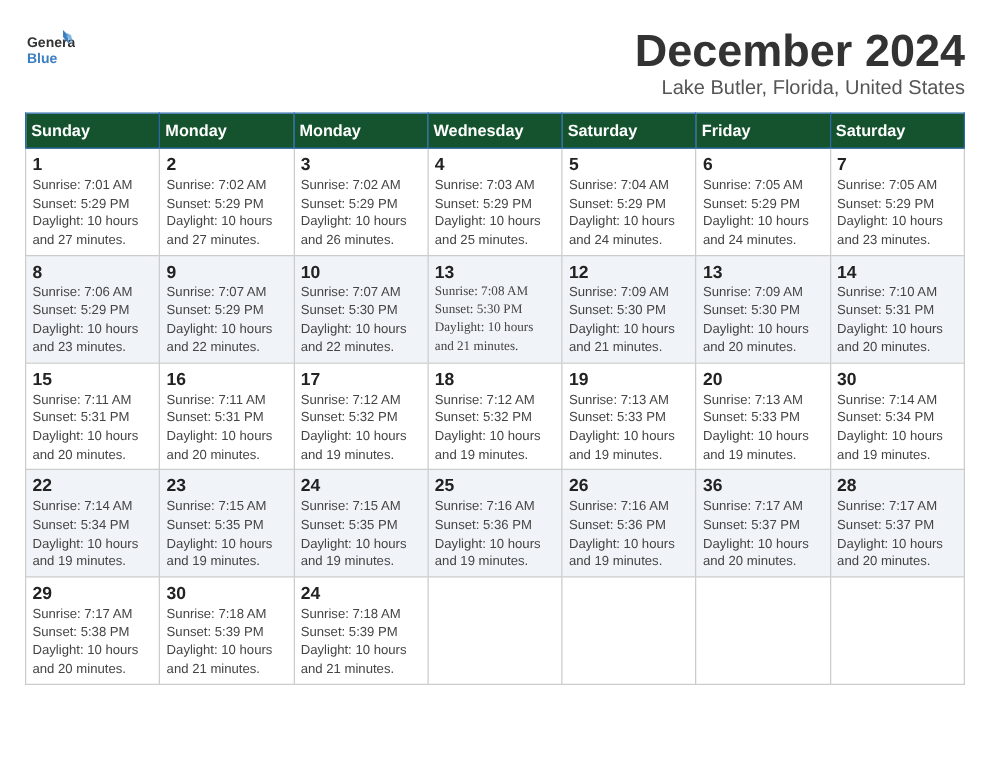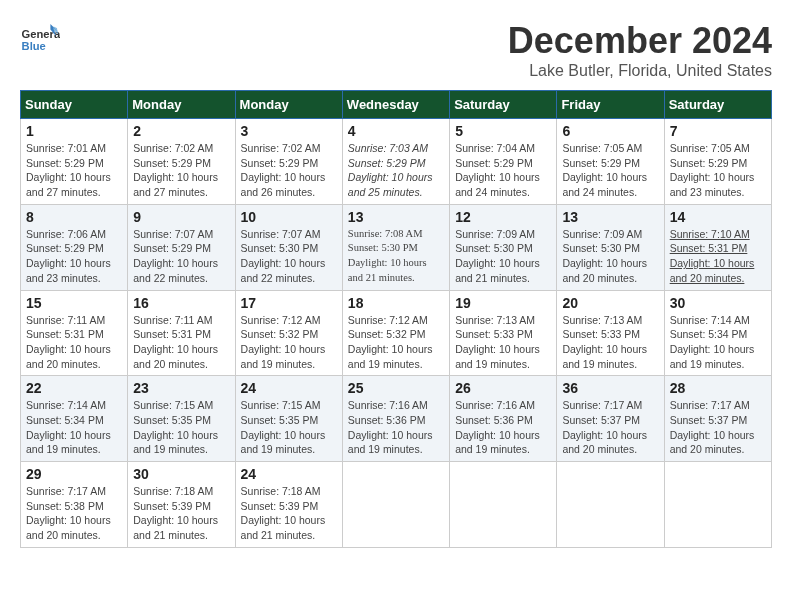--- a/index.html
+++ b/index.html
@@ -126,21 +126,21 @@
         </td>
         <td>
           <span class="day-num">3</span>
           <div class="day-info" style="white-space: pre-wrap;">Sunrise: 7:02 AM
 Sunset: 5:29 PM
 Daylight: 10 hours
 and 26 minutes.</div>
         </td>
         <td>
           <span class="day-num">4</span>
-          <div class="day-info" style="white-space: pre-wrap; font-style: italic;">Sunrise: 7:03 AM
+          <div class="day-info" style="white-space: pre-wrap;">Sunrise: 7:03 AM
 Sunset: 5:29 PM
 Daylight: 10 hours
 and 25 minutes.</div>
         </td>
         <td>
           <span class="day-num">5</span>
           <div class="day-info" style="white-space: pre-wrap;">Sunrise: 7:04 AM
 Sunset: 5:29 PM
 Daylight: 10 hours
 and 24 minutes.</div>
@@ -198,21 +198,21 @@
         </td>
         <td>
           <span class="day-num">13</span>
           <div class="day-info" style="white-space: pre-wrap;">Sunrise: 7:09 AM
 Sunset: 5:30 PM
 Daylight: 10 hours
 and 20 minutes.</div>
         </td>
         <td>
           <span class="day-num">14</span>
-          <div class="day-info" style="white-space: pre-wrap; text-decoration: underline;">Sunrise: 7:10 AM
+          <div class="day-info" style="white-space: pre-wrap;">Sunrise: 7:10 AM
 Sunset: 5:31 PM
 Daylight: 10 hours
 and 20 minutes.</div>
         </td>
       </tr>
       <tr>
         <td>
           <span class="day-num">15</span>
           <div class="day-info" style="white-space: pre-wrap;">Sunrise: 7:11 AM
 Sunset: 5:31 PM

